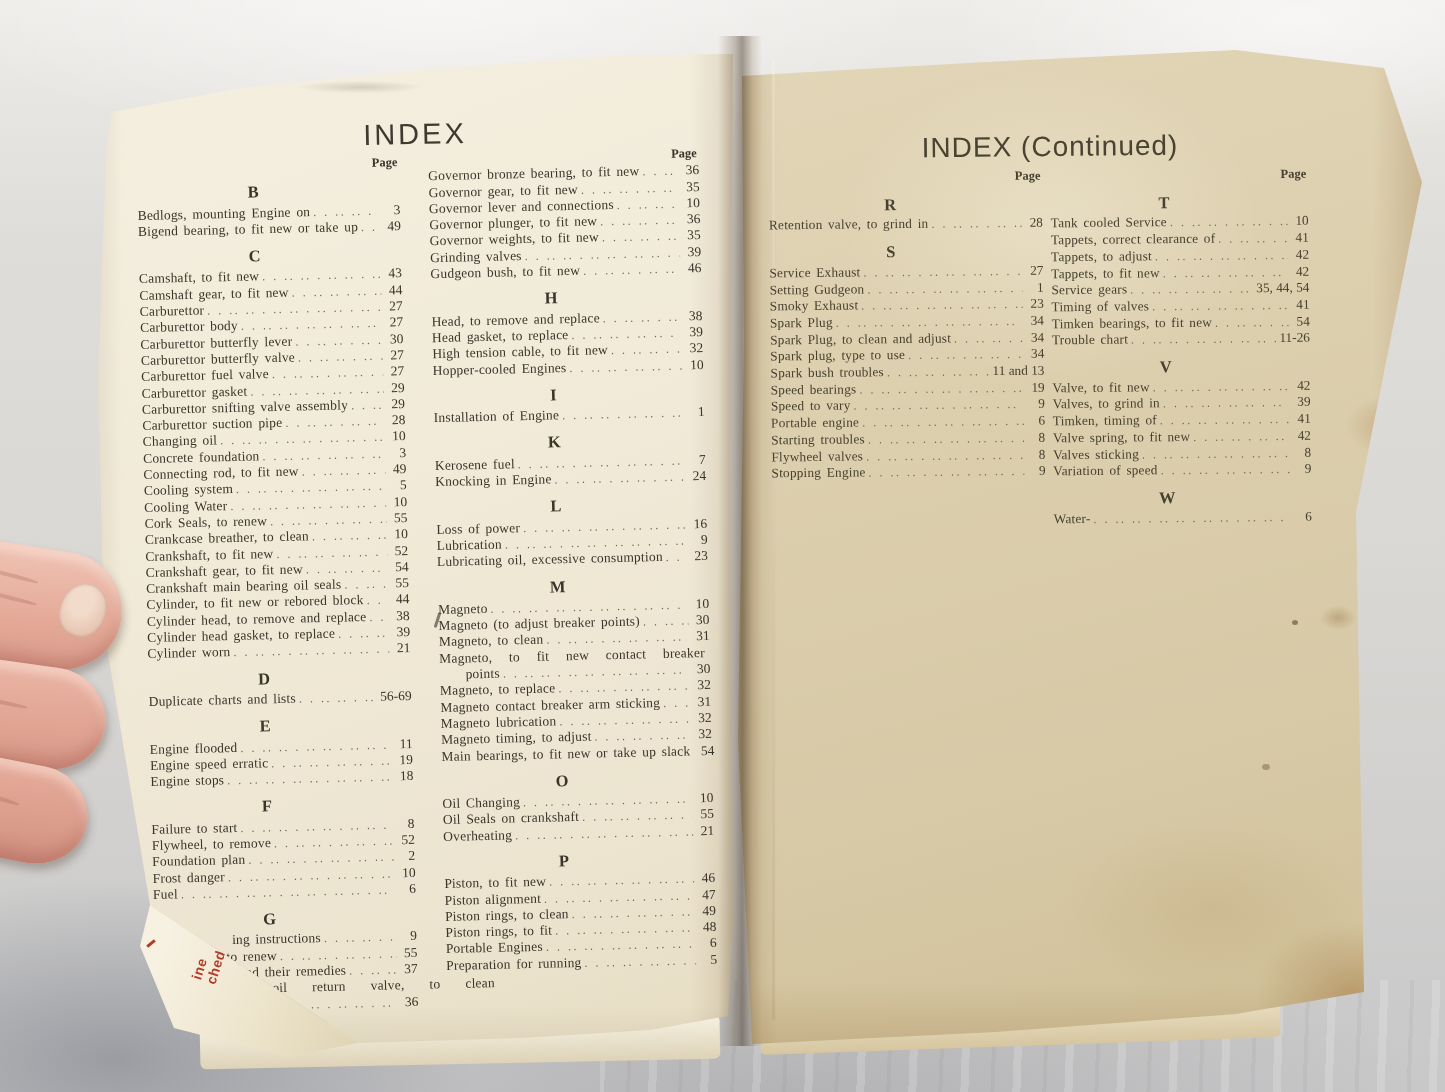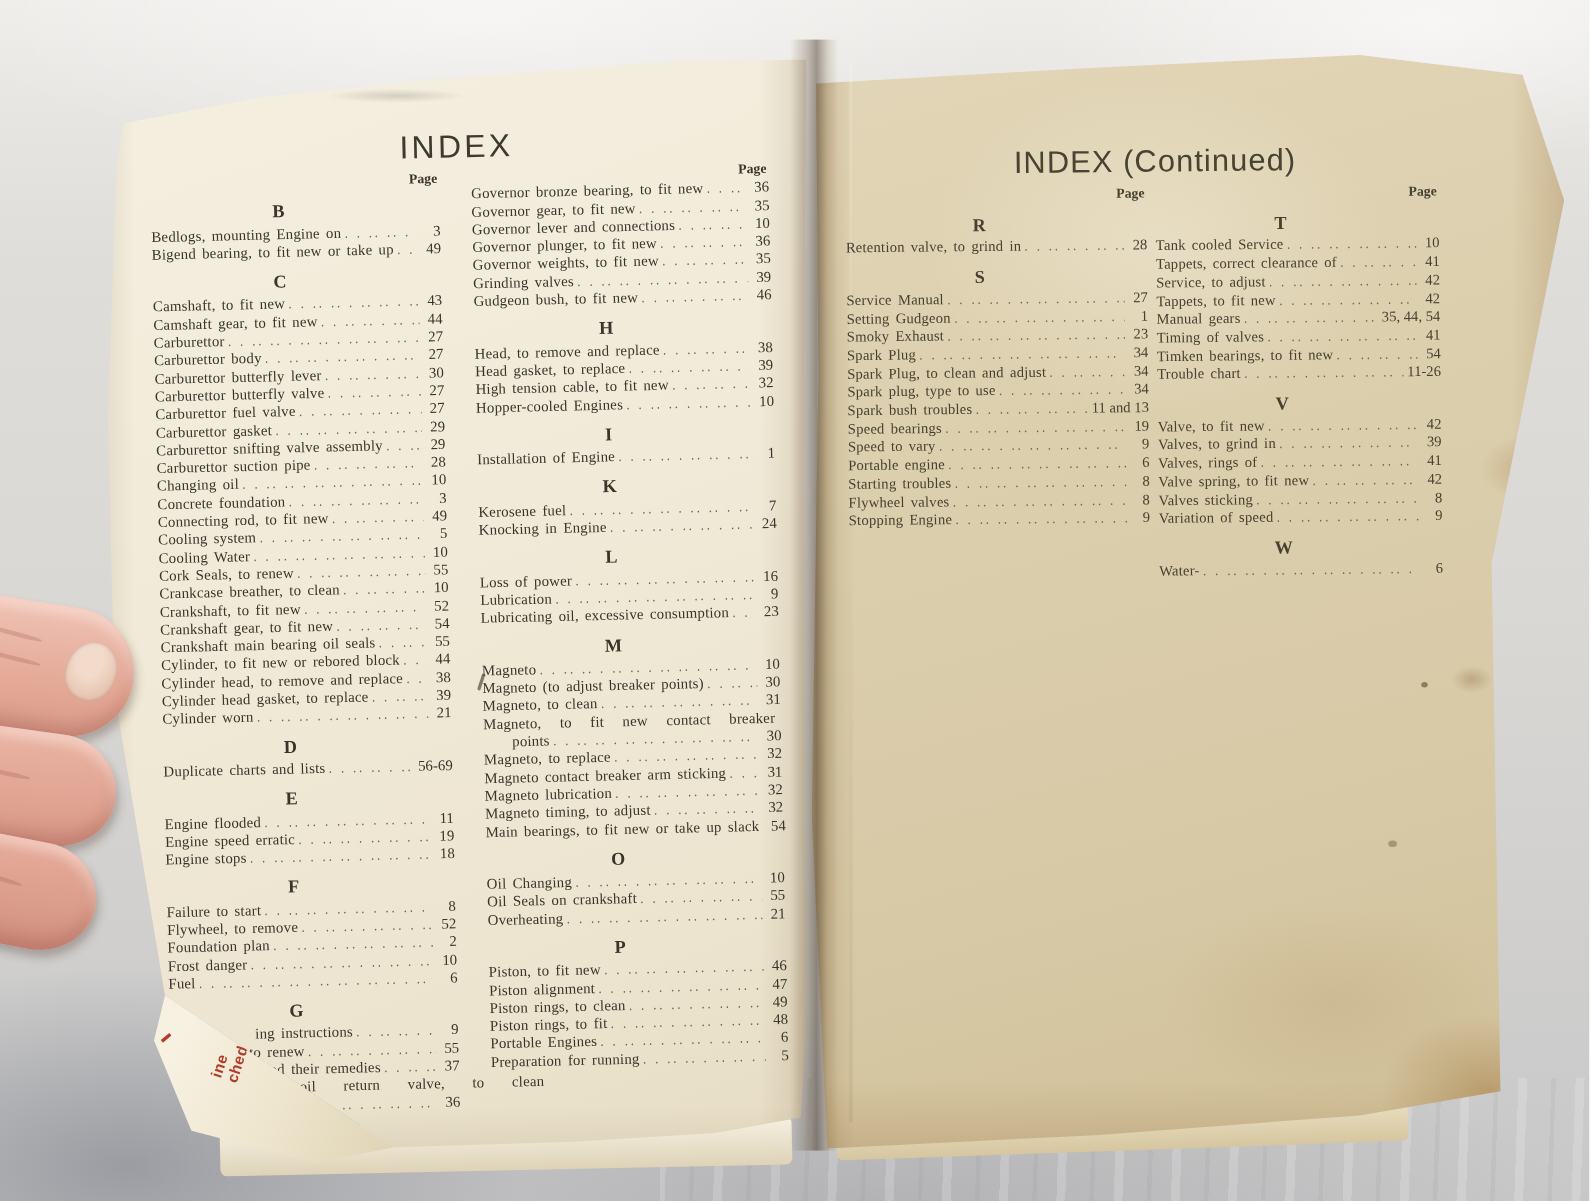--- a/index.html
+++ b/index.html
@@ -530,21 +530,21 @@
         <div class="letter">R</div>
         <div class="row">
           <span class="lbl">Retention valve, to grind in</span>
           <span class="dots"></span>
           <span class="num">28</span>
         </div>
       </div>
       <div class="section">
         <div class="letter">S</div>
         <div class="row">
-          <span class="lbl">Service Manual</span>
+          <span class="lbl">Service Exhaust</span>
           <span class="dots"></span>
           <span class="num">27</span>
         </div>
         <div class="row">
           <span class="lbl">Setting Gudgeon</span>
           <span class="dots"></span>
           <span class="num">1</span>
         </div>
         <div class="row">
           <span class="lbl">Smoky Exhaust</span>
@@ -611,31 +611,31 @@
           <span class="lbl">Tank cooled Service</span>
           <span class="dots"></span>
           <span class="num">10</span>
         </div>
         <div class="row">
           <span class="lbl">Tappets, correct clearance of</span>
           <span class="dots"></span>
           <span class="num">41</span>
         </div>
         <div class="row">
-          <span class="lbl">Service, to adjust</span>
+          <span class="lbl">Tappets, to adjust</span>
           <span class="dots"></span>
           <span class="num">42</span>
         </div>
         <div class="row">
           <span class="lbl">Tappets, to fit new</span>
           <span class="dots"></span>
           <span class="num">42</span>
         </div>
         <div class="row">
-          <span class="lbl">Manual gears</span>
+          <span class="lbl">Service gears</span>
           <span class="dots"></span>
           <span class="num">35, 44, 54</span>
         </div>
         <div class="row">
           <span class="lbl">Timing of valves</span>
           <span class="dots"></span>
           <span class="num">41</span>
         </div>
         <div class="row">
           <span class="lbl">Timken bearings, to fit new</span>
@@ -654,21 +654,21 @@
           <span class="lbl">Valve, to fit new</span>
           <span class="dots"></span>
           <span class="num">42</span>
         </div>
         <div class="row">
           <span class="lbl">Valves, to grind in</span>
           <span class="dots"></span>
           <span class="num">39</span>
         </div>
         <div class="row">
-          <span class="lbl">Valves, rings of</span>
+          <span class="lbl">Timken, timing of</span>
           <span class="dots"></span>
           <span class="num">41</span>
         </div>
         <div class="row">
           <span class="lbl">Valve spring, to fit new</span>
           <span class="dots"></span>
           <span class="num">42</span>
         </div>
         <div class="row">
           <span class="lbl">Valves sticking</span>

